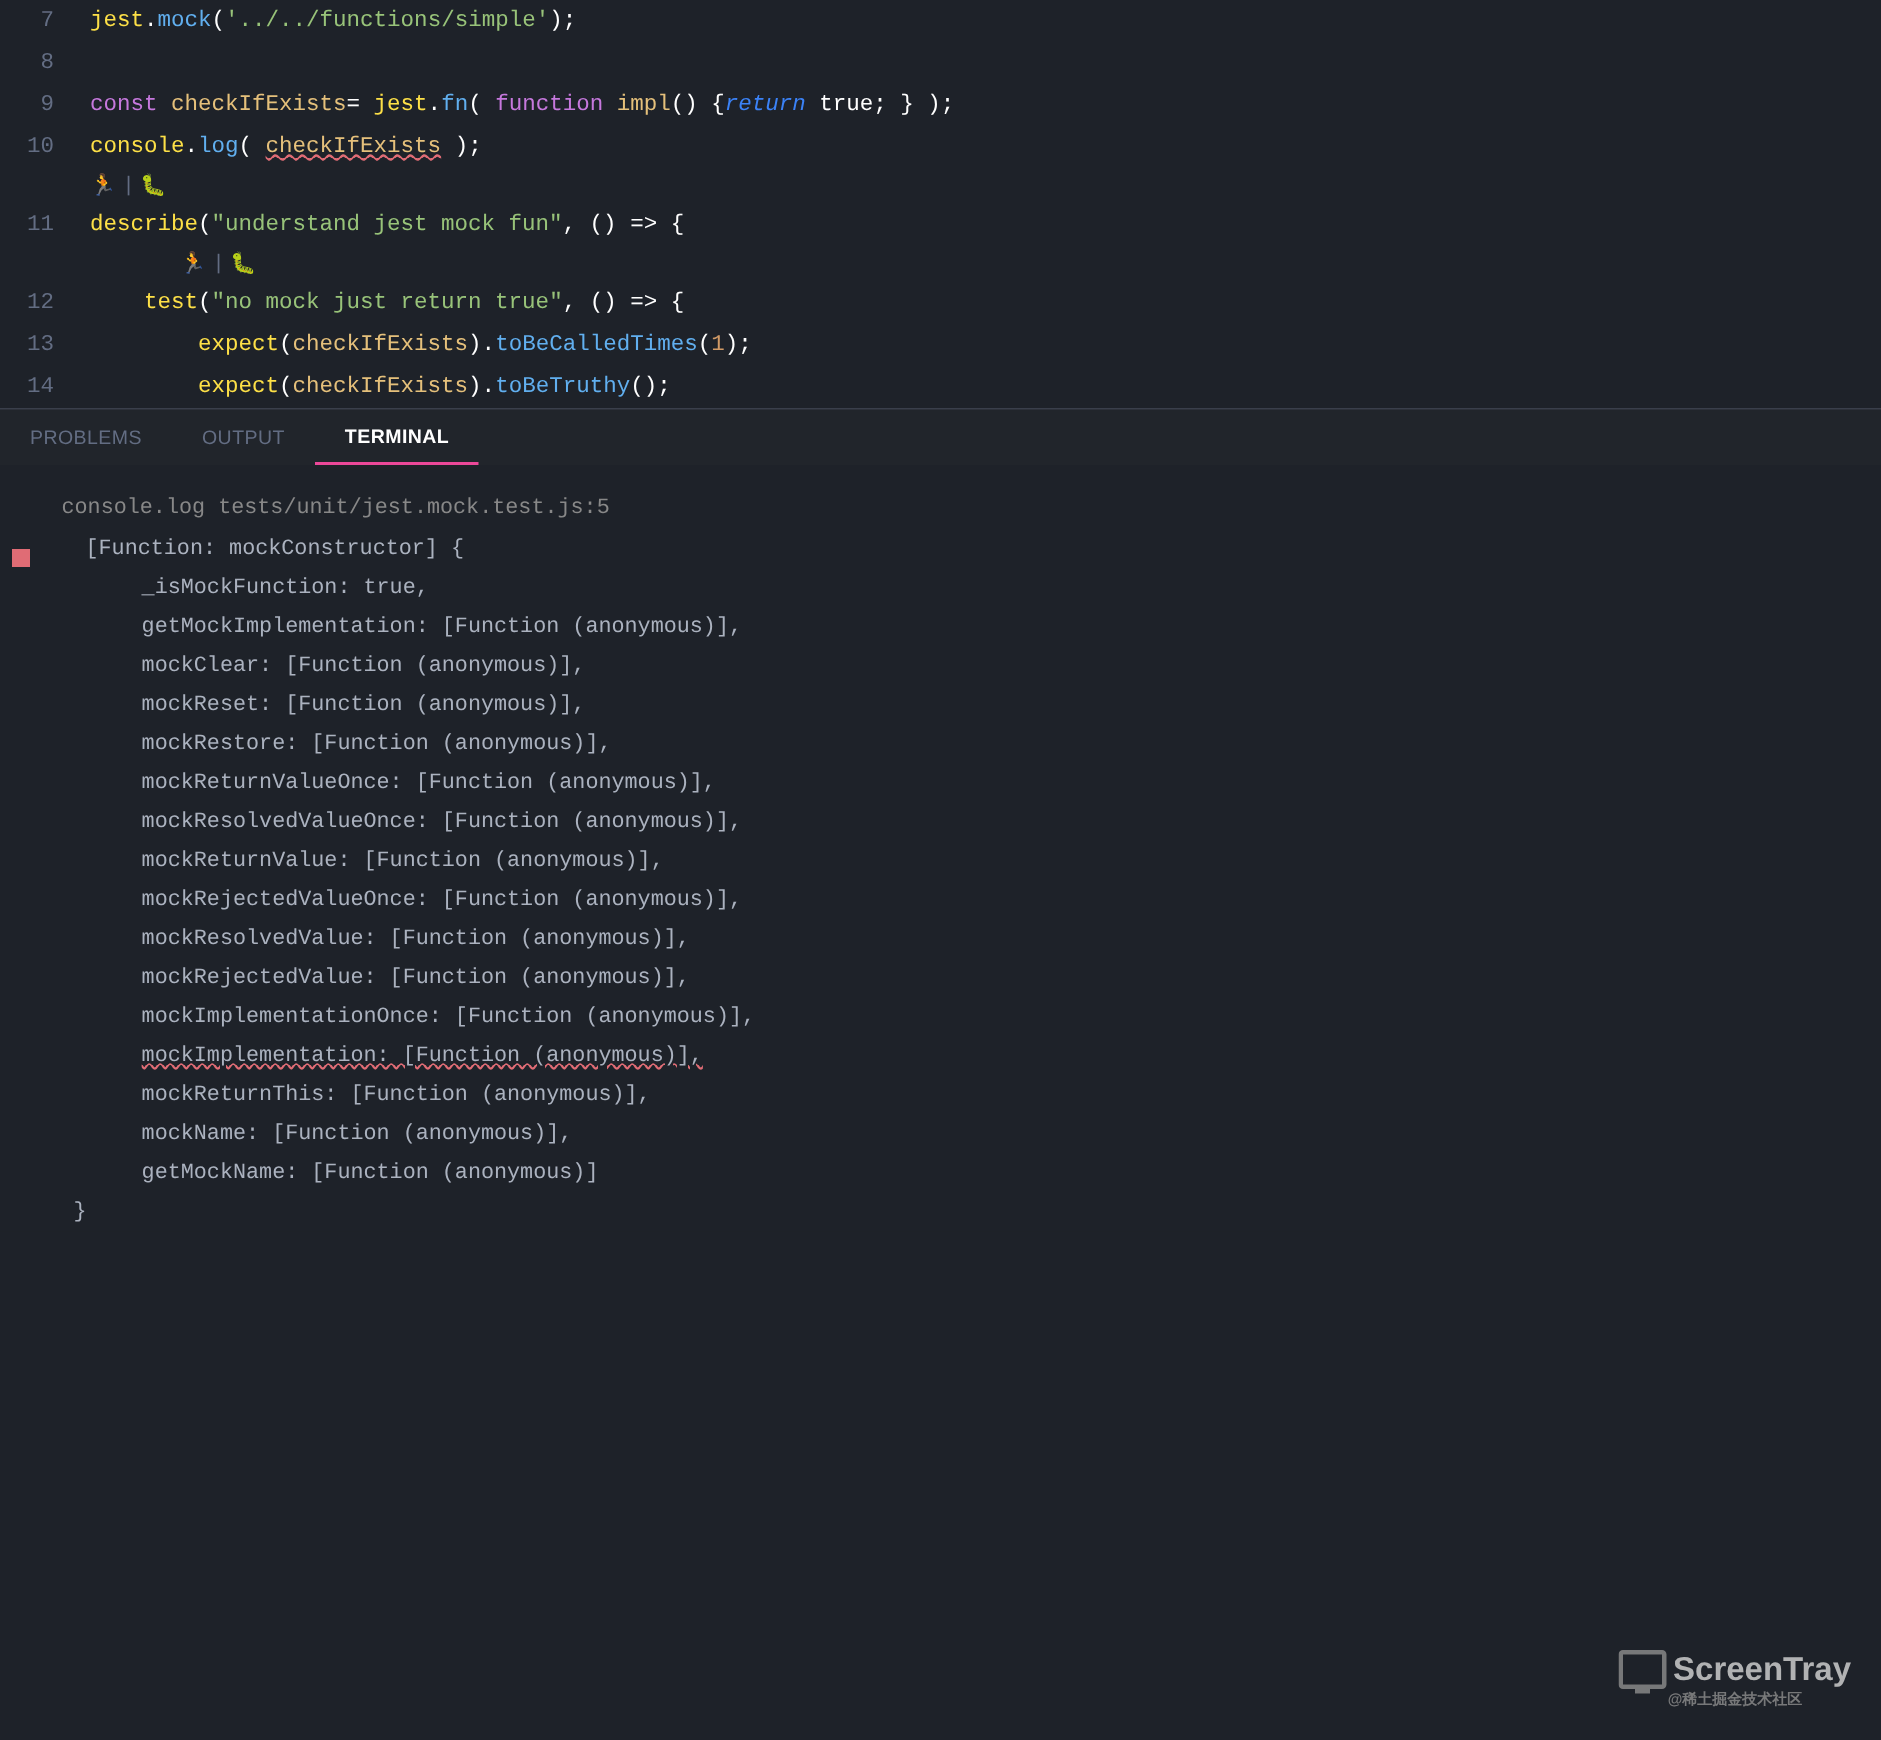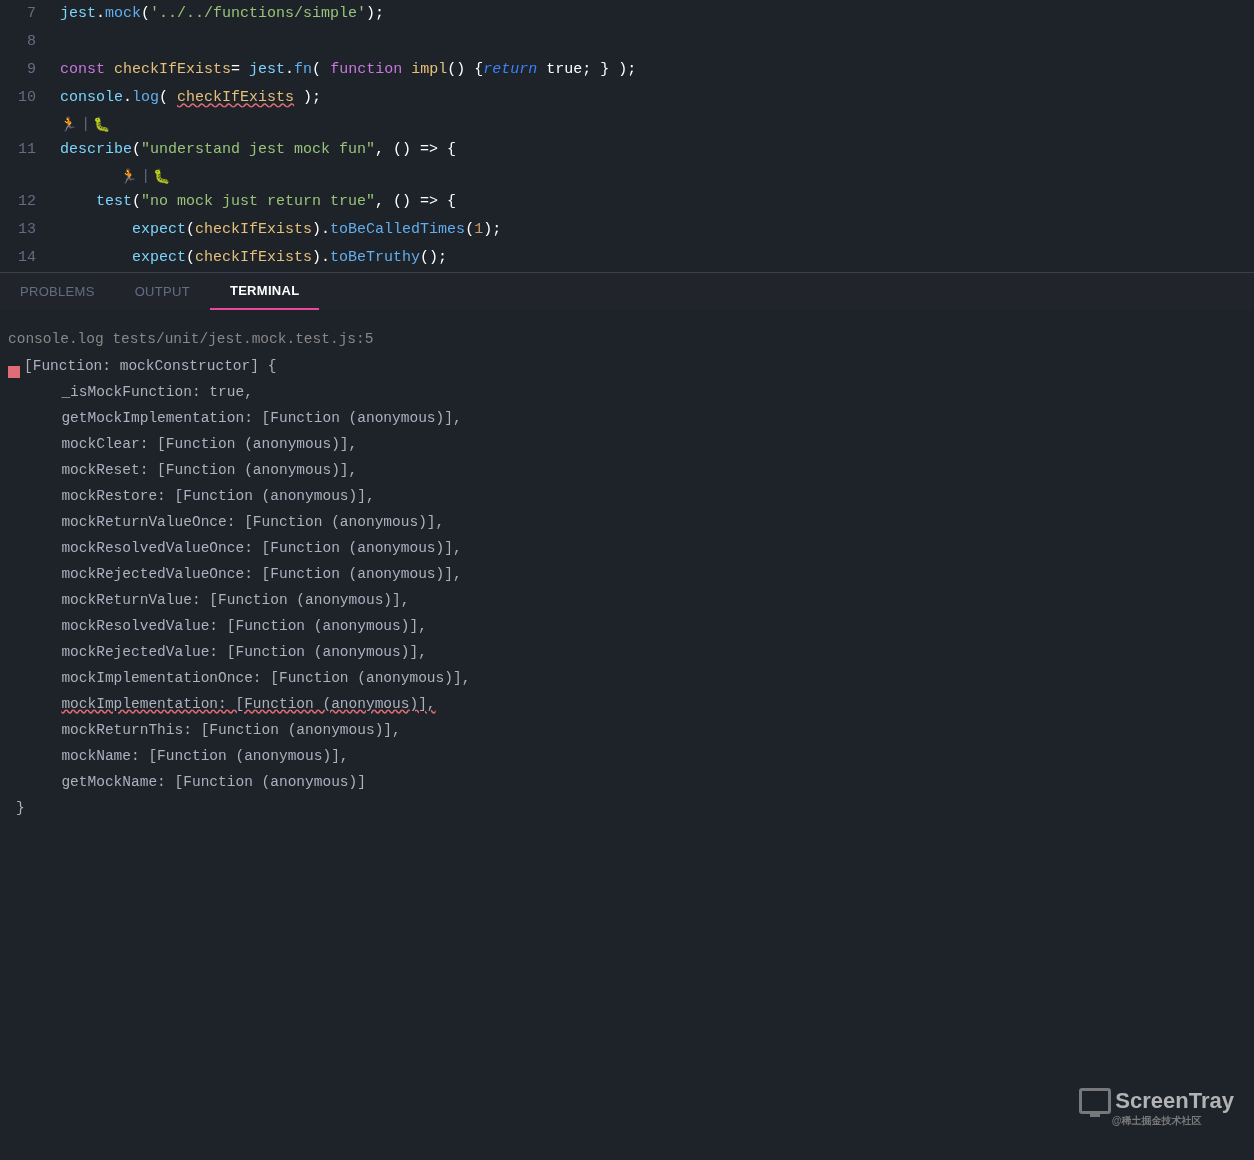--- a/index.html
+++ b/index.html
@@ -33,21 +33,21 @@
 
     .line-content {
       flex: 1;
       padding-left: 8px;
       line-height: 28px;
       white-space: pre;
       color: #abb2bf;
     }
 
     
-    .kw-blue { color: #7dd3fc; }       
+    .kw-blue { color: #fde047; }       
     .kw-purple { color: #c678dd; }     
     .kw-green { color: #98c379; }      
     .kw-orange { color: #e5c07b; }        
     .kw-italic-red { color: #3b82f6; font-style: italic; }
     .kw-white { color: #ffffff; }
     .kw-num { color: #d19a66; }        
     .kw-method { color: #61afef; }
 
     
     .red-underline {
@@ -109,20 +109,21 @@
       padding: 1px 0;
       position: relative;
     }
 
     .terminal-text {
       padding-left: 8px;
       white-space: pre;
       font-size: 14.5px;
       line-height: 24px;
       color: #abb2bf;
+      margin-left: 33px;
     }
 
     .arrow-indicator {
       position: absolute;
       left: -2px;
       top: 50%;
       transform: translateY(-50%);
       width: 0;
       height: 0;
       border-top: 10px solid transparent;
@@ -140,21 +141,21 @@
       flex-shrink: 0;
     }
 
     .terminal-indent {
       padding-left: 36px;
     }
 
     
     .watermark {
       position: fixed;
-      bottom: 32px;
+      bottom: 20px;
       right: 20px;
       opacity: 0.85;
     }
 
     .watermark-inner {
       display: flex;
       flex-direction: column;
       align-items: center;
     }
 
@@ -300,25 +301,25 @@
 
   <div class="terminal-line terminal-indent">
     <span class="terminal-text">  mockReturnValueOnce: [Function (anonymous)],</span>
   </div>
 
   <div class="terminal-line terminal-indent">
     <span class="terminal-text">  mockResolvedValueOnce: [Function (anonymous)],</span>
   </div>
 
   <div class="terminal-line terminal-indent">
+    <span class="terminal-text">  mockReturnValue: [Function (anonymous)],</span>
+  </div>
+
+  <div class="terminal-line terminal-indent">
     <span class="terminal-text">  mockRejectedValueOnce: [Function (anonymous)],</span>
-  </div>
-
-  <div class="terminal-line terminal-indent">
-    <span class="terminal-text">  mockReturnValue: [Function (anonymous)],</span>
   </div>
 
   <div class="terminal-line terminal-indent">
     <span class="terminal-text">  mockResolvedValue: [Function (anonymous)],</span>
   </div>
 
   <div class="terminal-line terminal-indent">
     <span class="terminal-text">  mockRejectedValue: [Function (anonymous)],</span>
   </div>
 

